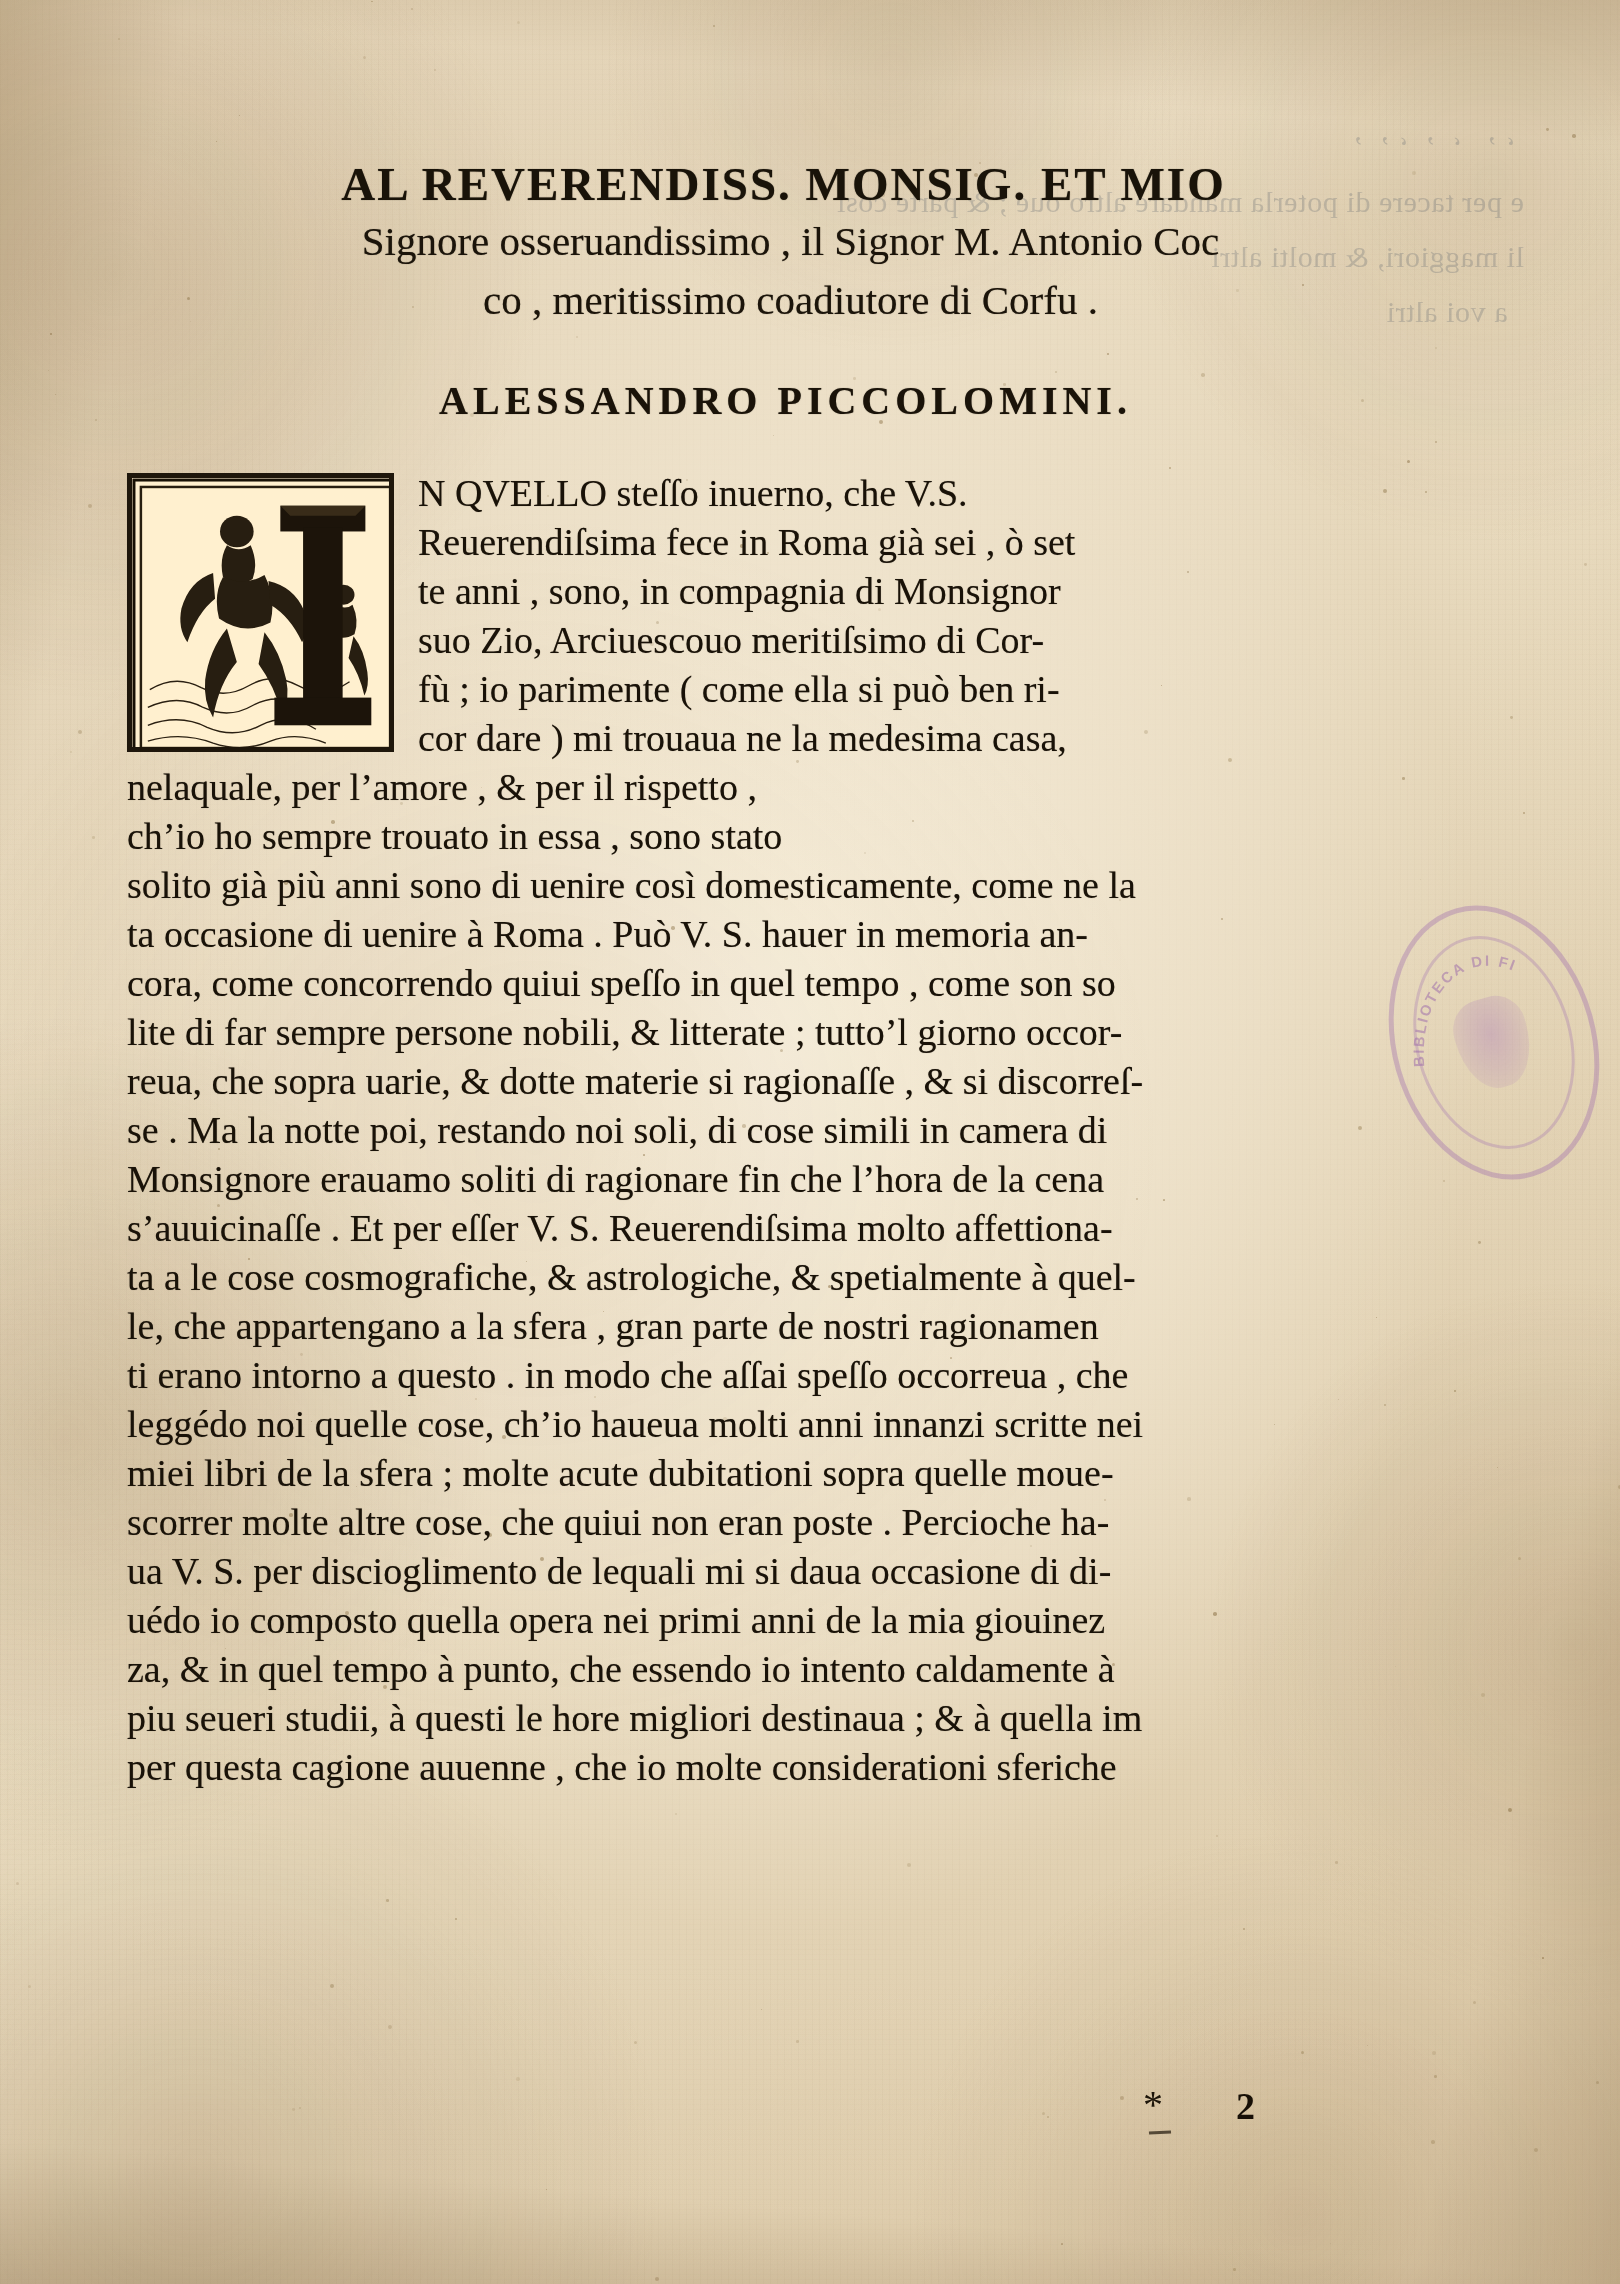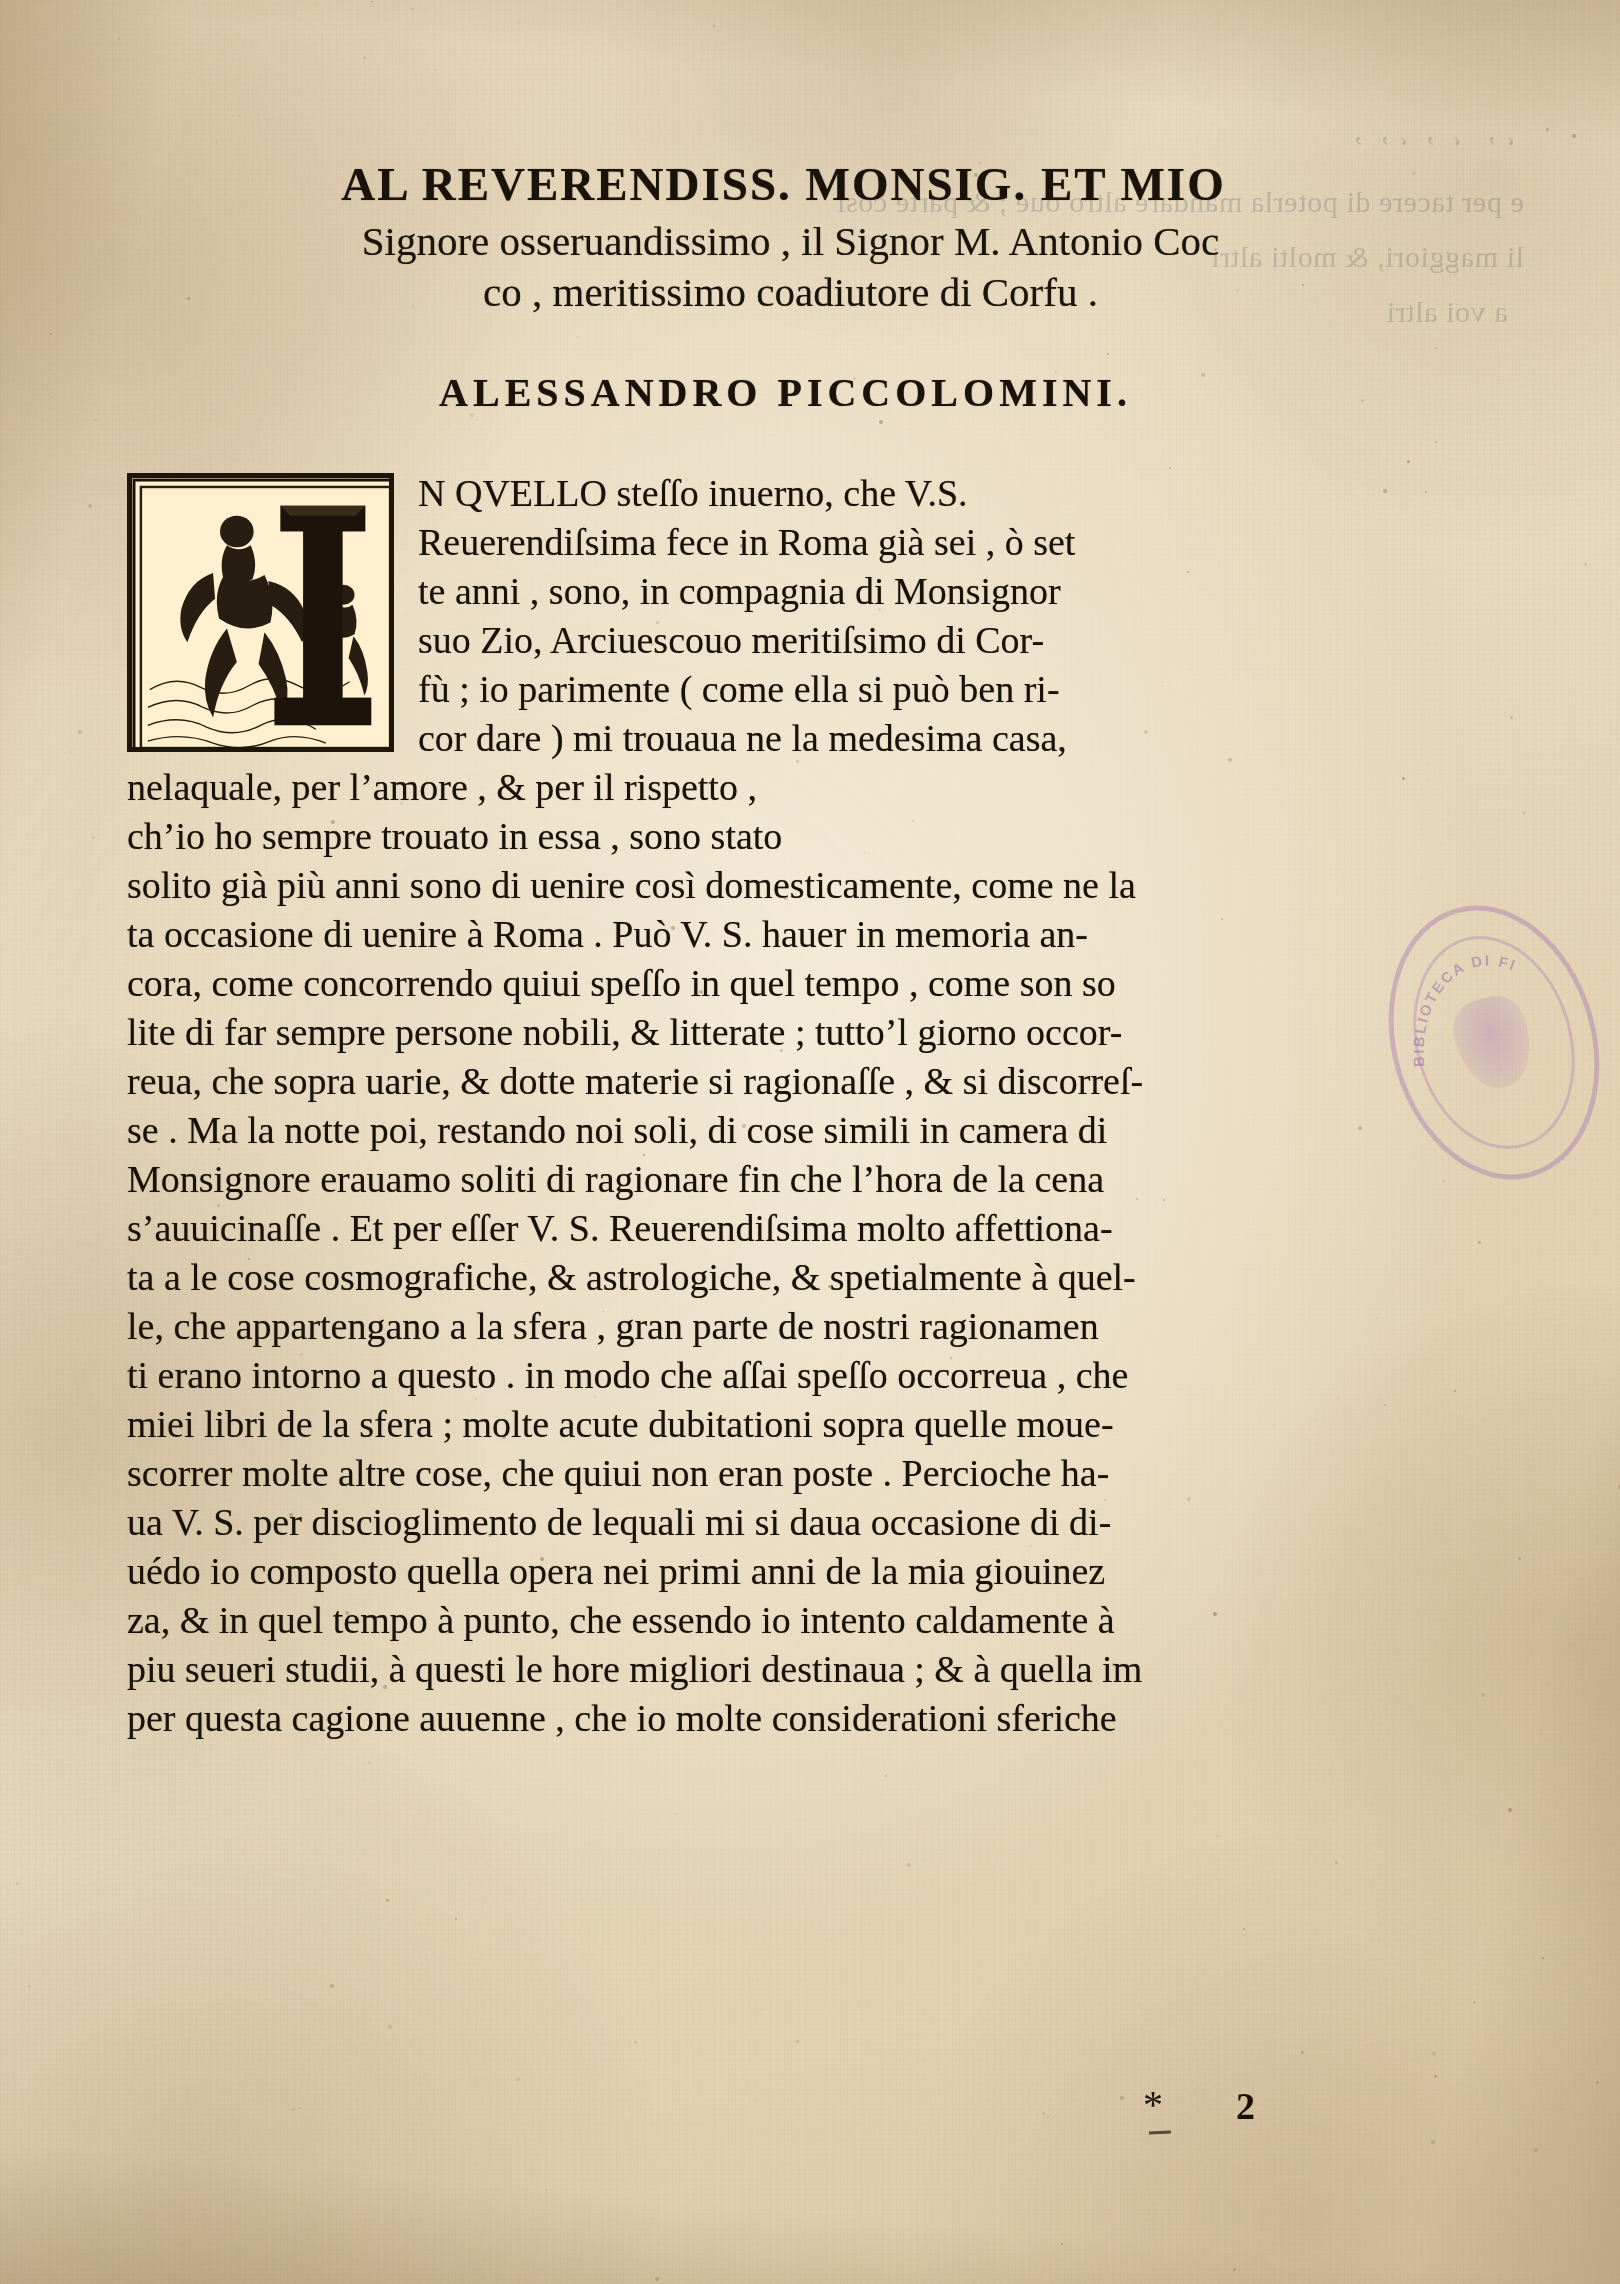--- a/index.html
+++ b/index.html
@@ -91,21 +91,21 @@
   }
 
   .sub-line {
     font-size: 41px;
     text-align: center;
     line-height: 1.10;
     margin-top: 11px;
     color: #1b140a;
     text-shadow: 0 0 0.9px rgba(30,22,12,.5);
   }
-  .sub-line.l3 { margin-top: 6px; }
+  .sub-line.l3 { margin-top: 14px; }
 
   .author {
     font-size: 40px;
     letter-spacing: 5px;
     text-align: center;
     margin-top: 54px;
     font-weight: 600;
     color: #1a1309;
     text-shadow: 0 0 1px rgba(30,22,12,.5);
     padding-right: 10px;
@@ -480,20 +480,21 @@
         <span class="ln">ta occasione di uenire à Roma .  Può V. S. hauer in memoria an-</span>
         <span class="ln">cora, come concorrendo quiui speſſo in quel tempo , come son so</span>
         <span class="ln">lite di far sempre persone nobili, &amp; litterate ; tutto’l giorno occor-</span>
         <span class="ln">reua, che sopra uarie, &amp; dotte materie si ragionaſſe , &amp; si discorreſ-</span>
         <span class="ln">se .  Ma la notte poi, restando noi soli, di cose simili in camera di</span>
         <span class="ln">Monsignore erauamo soliti di ragionare fin che  l’hora de la cena</span>
         <span class="ln">s’auuicinaſſe . Et per eſſer V. S. Reuerendiſsima molto affettiona-</span>
         <span class="ln">ta a le cose cosmografiche, &amp; astrologiche, &amp; spetialmente à quel-</span>
         <span class="ln">le, che appartengano a la sfera , gran parte de nostri  ragionamen</span>
         <span class="ln">ti erano intorno a questo . in modo che aſſai speſſo occorreua , che</span>
+        <span class="ln">leggédo noi quelle cose, ch’io haueua molti anni innanzi scritte nei</span>
         <span class="ln">miei libri de la sfera ; molte acute dubitationi sopra quelle  moue-</span>
         <span class="ln">scorrer molte altre cose, che quiui non eran poste .  Percioche ha-</span>
         <span class="ln">ua V. S. per discioglimento de lequali mi si daua occasione di di-</span>
         <span class="ln">uédo io composto quella opera nei primi anni de la mia giouinez</span>
         <span class="ln">za, &amp; in quel tempo à punto, che essendo io intento caldamente à</span>
         <span class="ln">piu seueri studii, à questi le hore migliori destinaua ; &amp; à quella im</span>
         <span class="ln">per questa cagione auuenne , che io molte considerationi sferiche</span>
       </div>
   </div>
 

